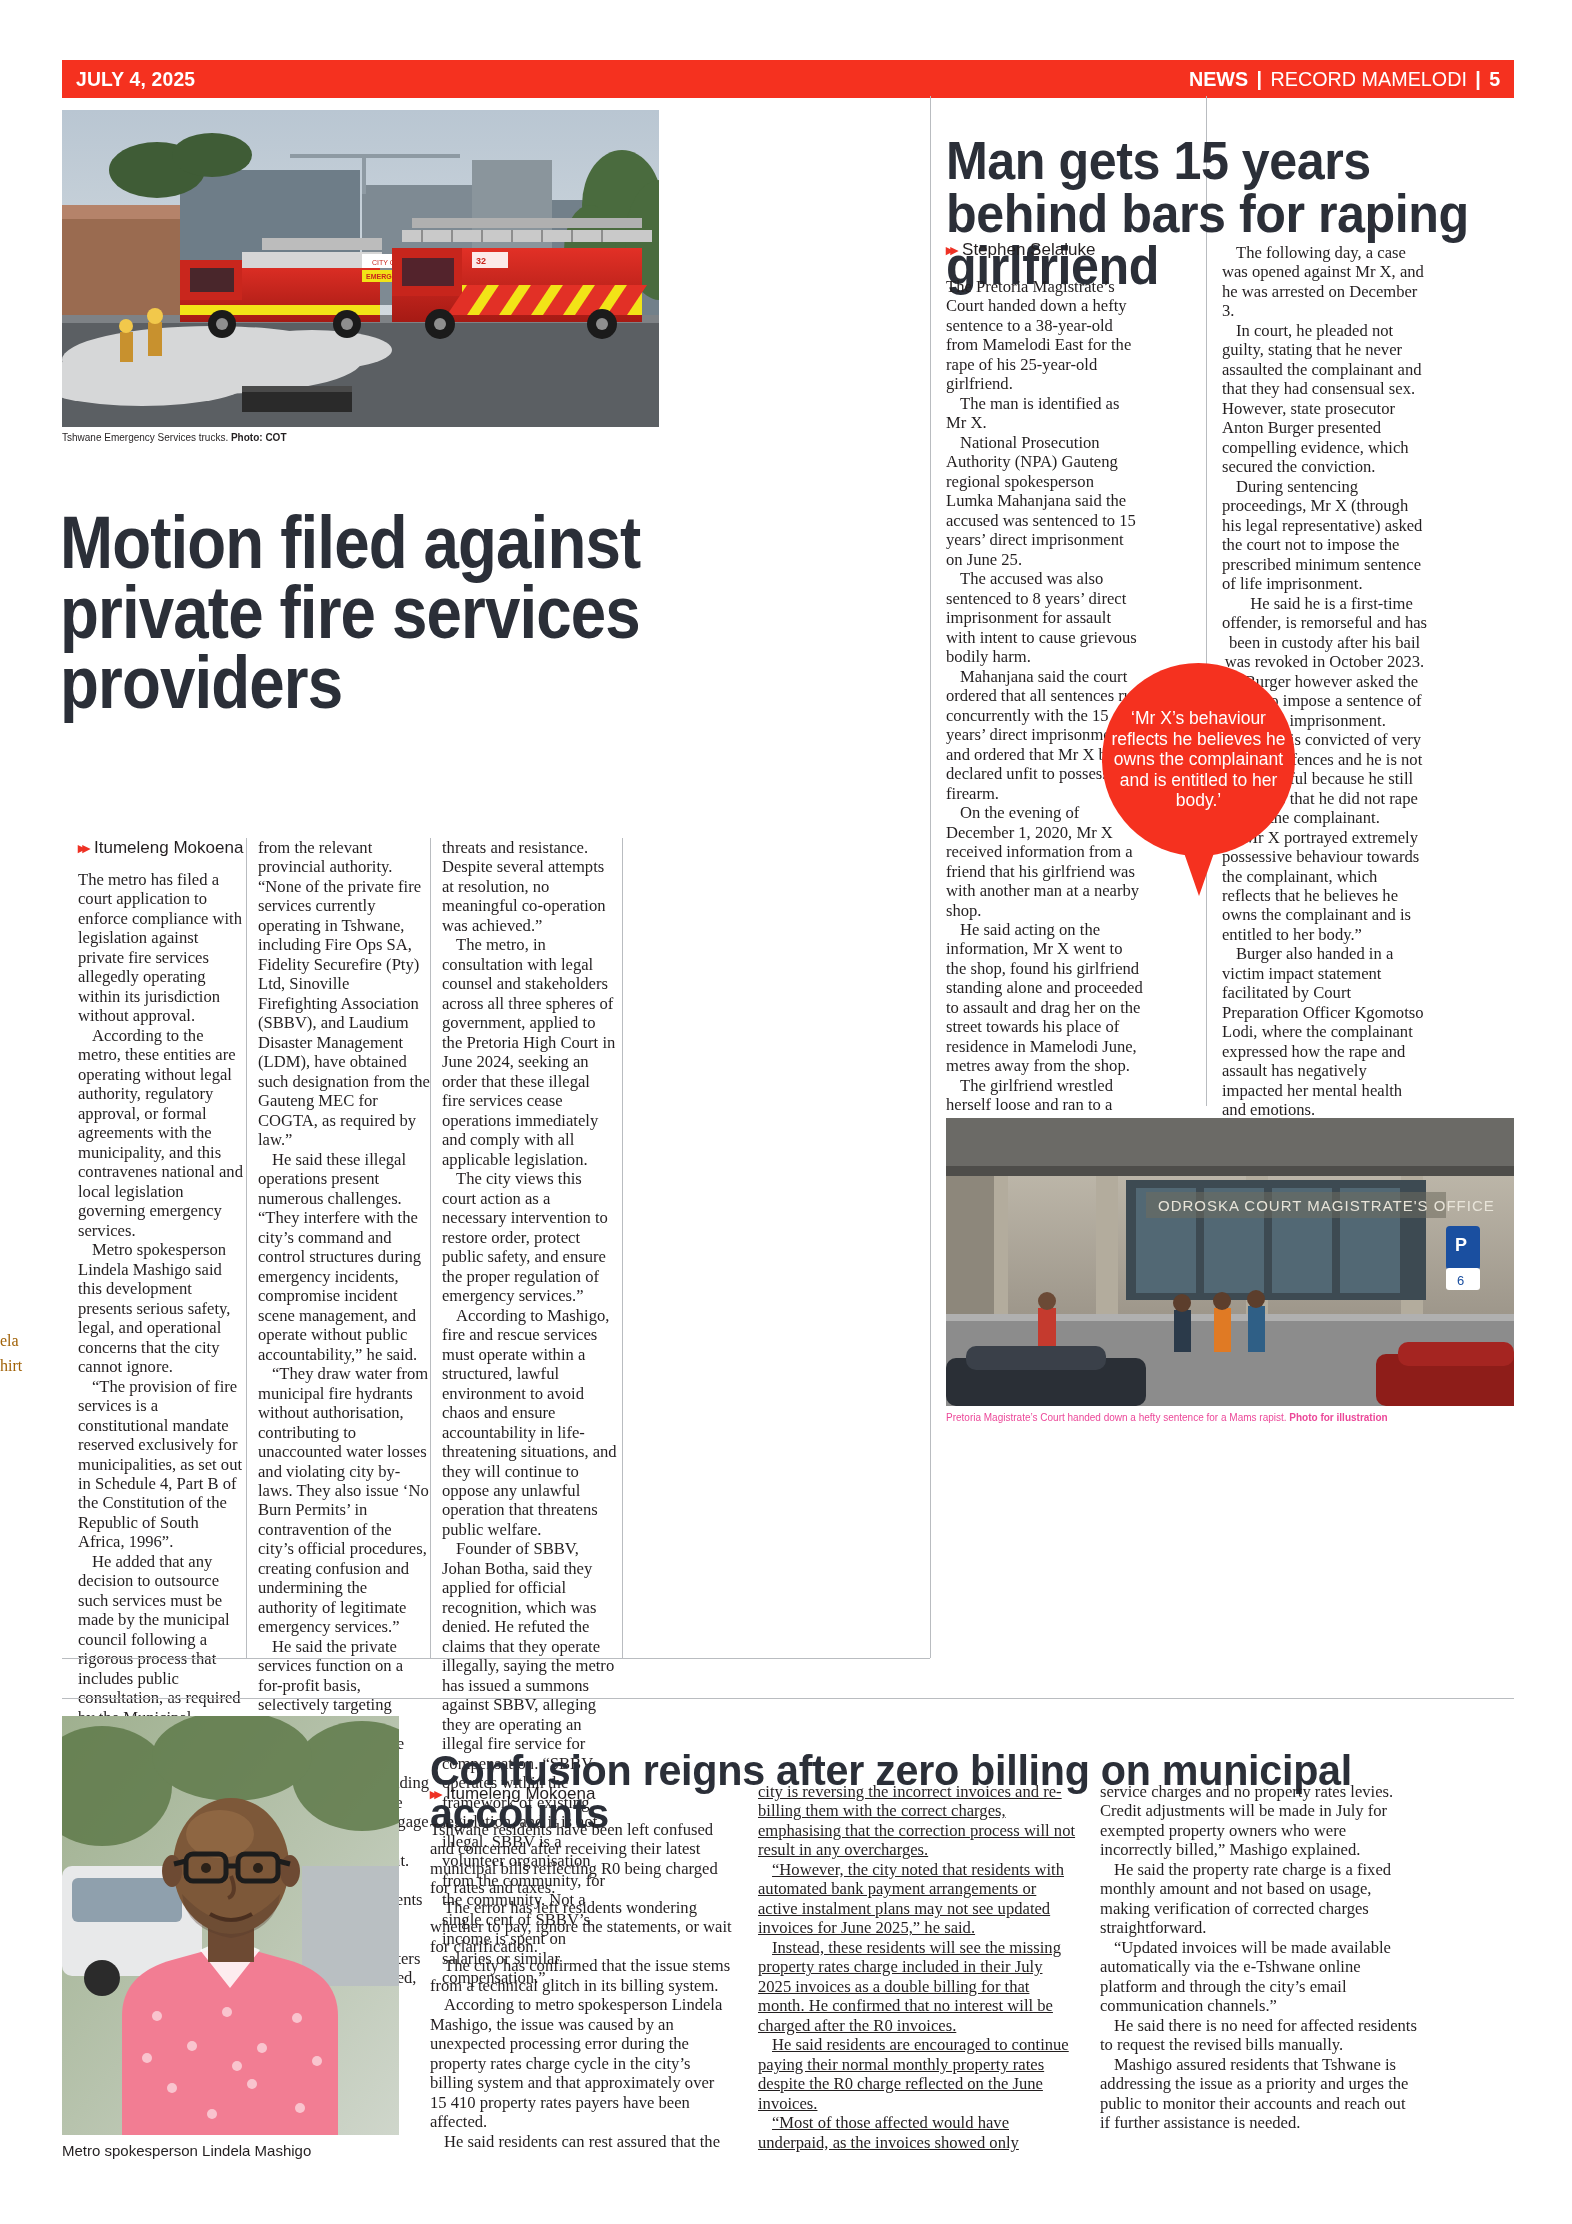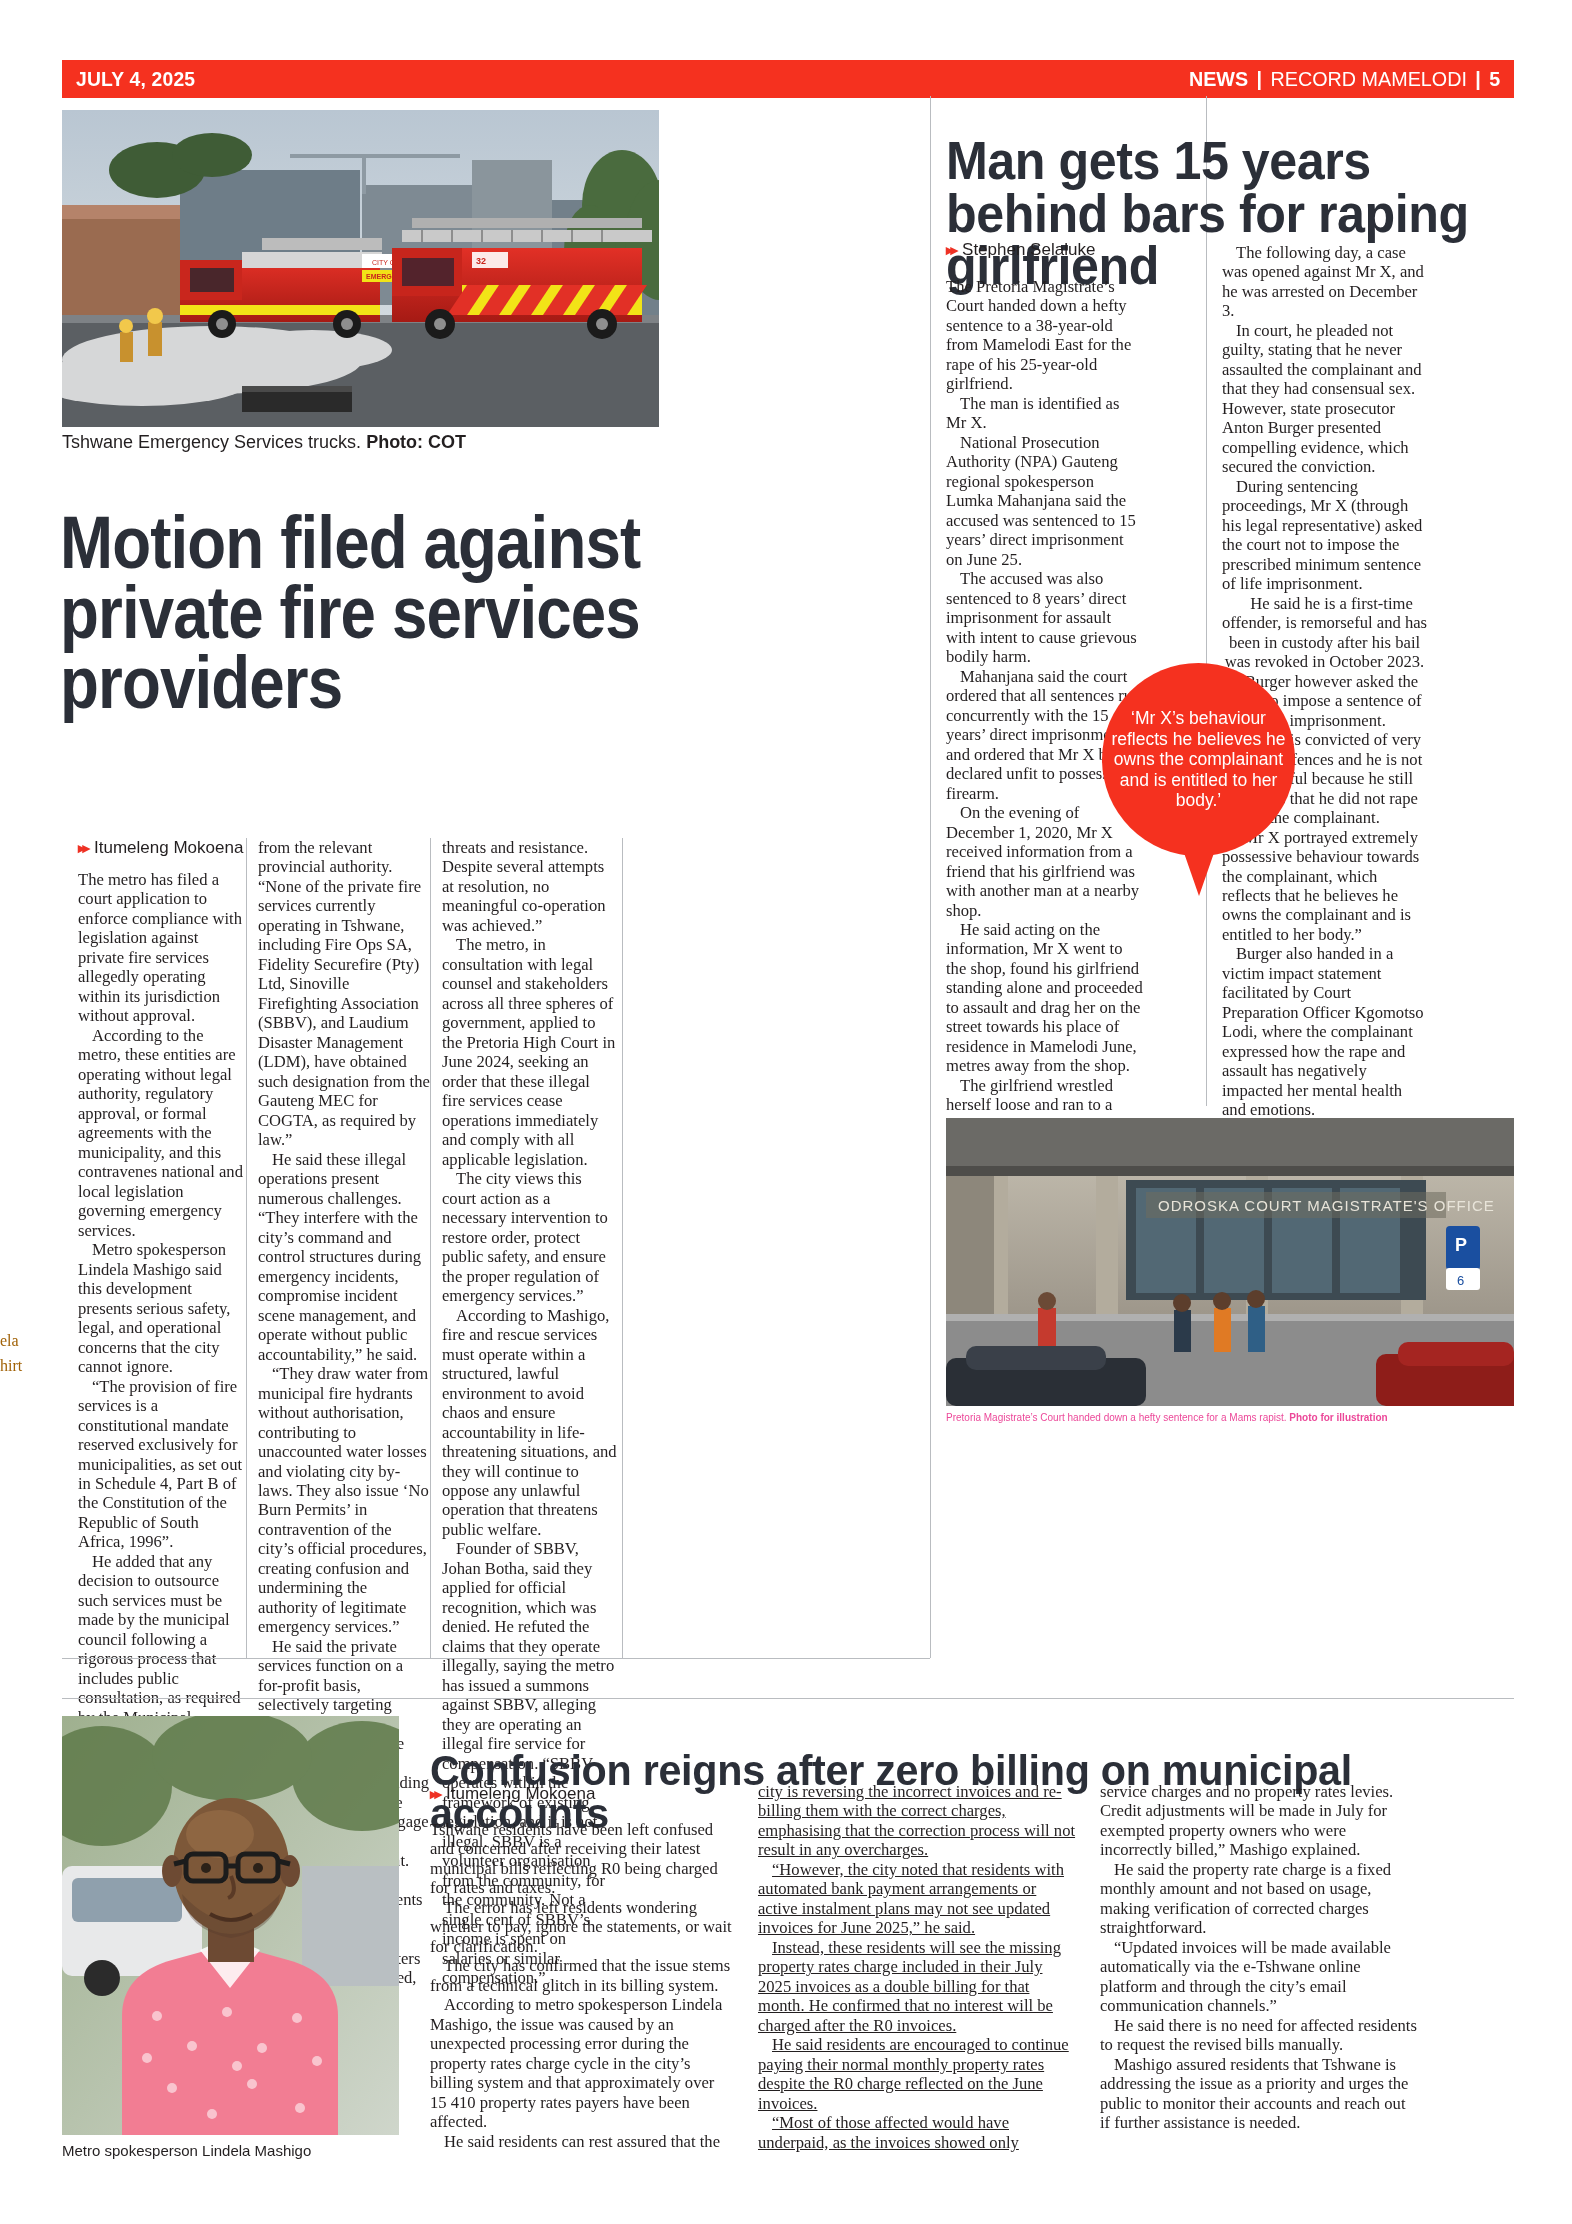--- a/index.html
+++ b/index.html
@@ -70,21 +70,21 @@
     background: #fca5a5;
   }
   .lead-photo svg { display: block; }
 
   .lead-caption {
     position: absolute;
     left: 62px;
     top: 432px;
     width: 640px;
     font-family: "Liberation Sans", sans-serif;
-    font-size: 18px;
+    font-size: 10px;
     color: #231f20;
   }
   .lead-caption b { font-weight: bold; }
 
   
   .lead-headline {
     position: absolute;
     left: 60px;
     top: 458px;
     width: 900px;

